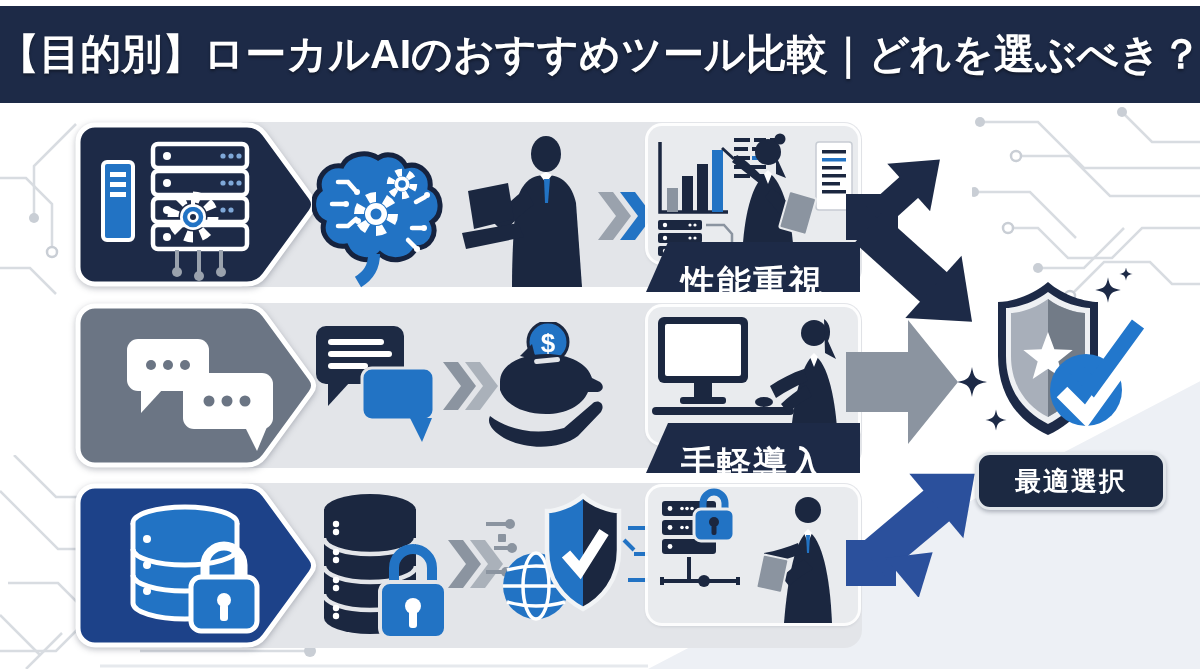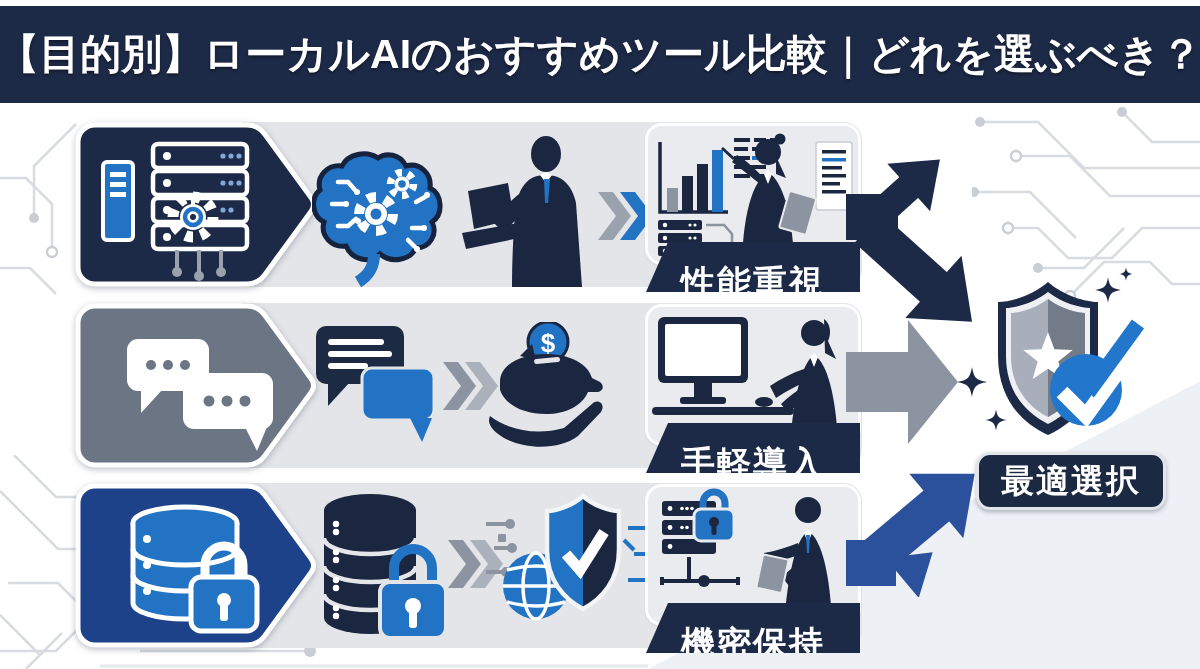--- a/index.html
+++ b/index.html
@@ -21,21 +21,21 @@
   
   .banner{left:646px;width:214px;height:50px;background:#1d2a47;
           clip-path:polygon(22px 0,100% 0,100% 100%,0 100%);
           display:flex;align-items:center;justify-content:center;
           filter:drop-shadow(0 2px 2px rgba(20,30,50,.3));}
   .banner span{color:#fff;font-size:34px;font-weight:900;letter-spacing:2px;white-space:nowrap;margin-top:32px;}
   
   #result-badge{left:976px;top:452px;width:184px;height:52px;background:#1c2942;border:3px solid #e2e6ea;
           border-radius:14px;display:flex;align-items:center;justify-content:center;
           box-shadow:0 2px 4px rgba(20,30,50,.3);}
-  #result-badge span{color:#fff;font-size:33px;font-weight:900;letter-spacing:2px;white-space:nowrap;}
+  #result-badge span{color:#fff;font-size:26px;font-weight:900;letter-spacing:2px;white-space:nowrap;}
   
   #wedge{left:0;top:0;width:1200px;height:669px;background:#edf0f5;
          clip-path:polygon(54% 100%,100% 57%,100% 100%);}
   svg{display:block;}
 </style>
 </head>
 <body>
 
 <div id="stage">
 
@@ -462,23 +462,20 @@
         <path d="M156,72 C148,78 140,84 134,90 L141,99 C149,92 157,86 165,82 Z"></path>
       </g>
       <polygon points="156,46 160,56 164,46 160,42" fill="#fff"></polygon>
       <polygon points="158,48 162,48 161,66 159,66" fill="#2273c4"></polygon>
       <g transform="rotate(12 126 84)">
         <rect x="112" y="70" width="26" height="34" rx="2" fill="#8b94a0" stroke="#e9ebee" stroke-width="2"></rect>
       </g>
     </svg>
   </div>
 
-  <div class="abs banner" style="top:603px">
-    <span>機密保持</span>
-  </div>
 
   <svg class="abs" style="left:846px;top:150px" width="150" height="185" viewBox="0 0 150 185">
     <g fill="#1d2a47">
       <rect x="0" y="44" width="52" height="46"></rect>
       <g transform="translate(30,67) rotate(-42)">
         <rect x="0" y="-14" width="48" height="28"></rect>
         <polygon points="44,-32 44,32 86,0"></polygon>
       </g>
       <g transform="translate(22,78) rotate(42)">
         <rect x="0" y="-20" width="92" height="40"></rect>

